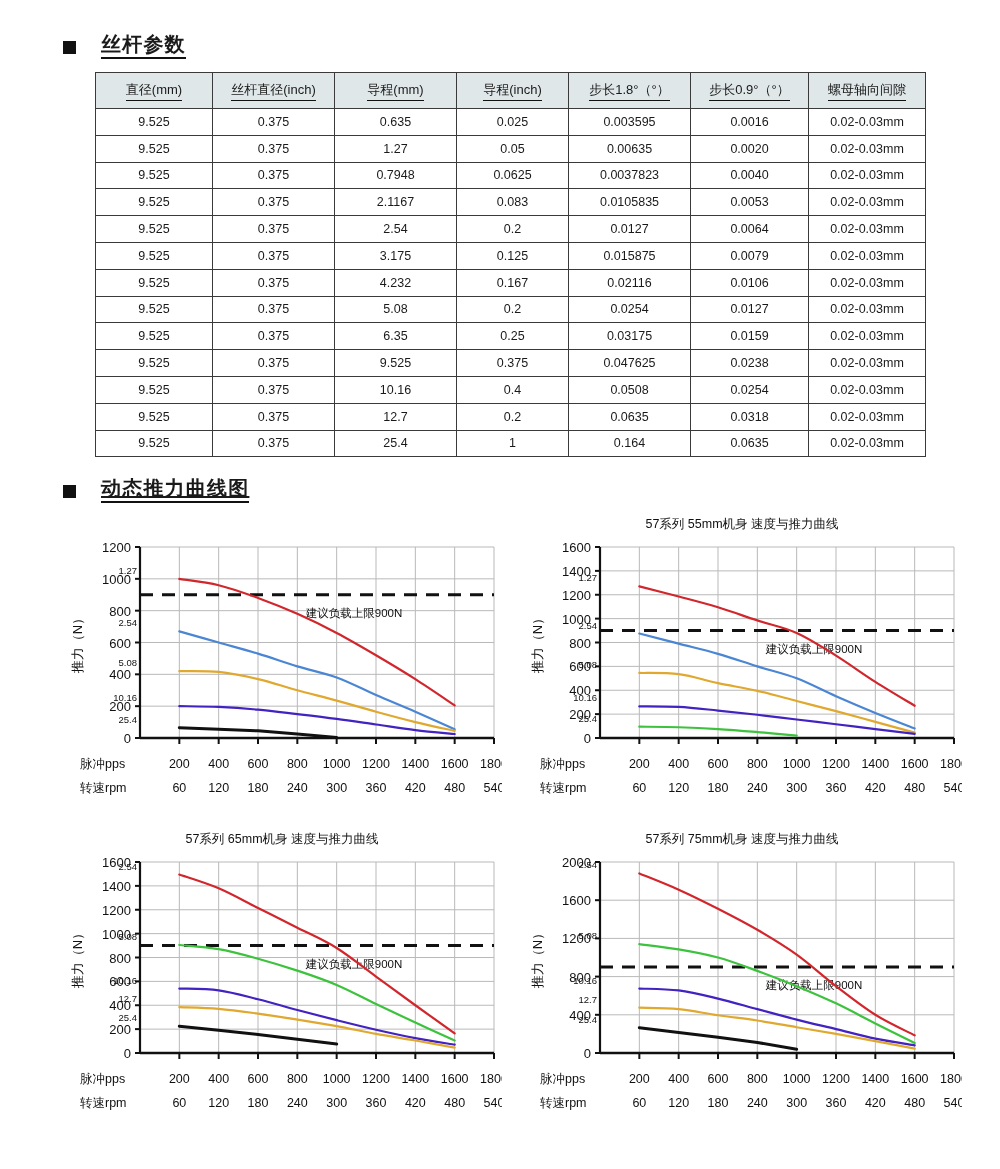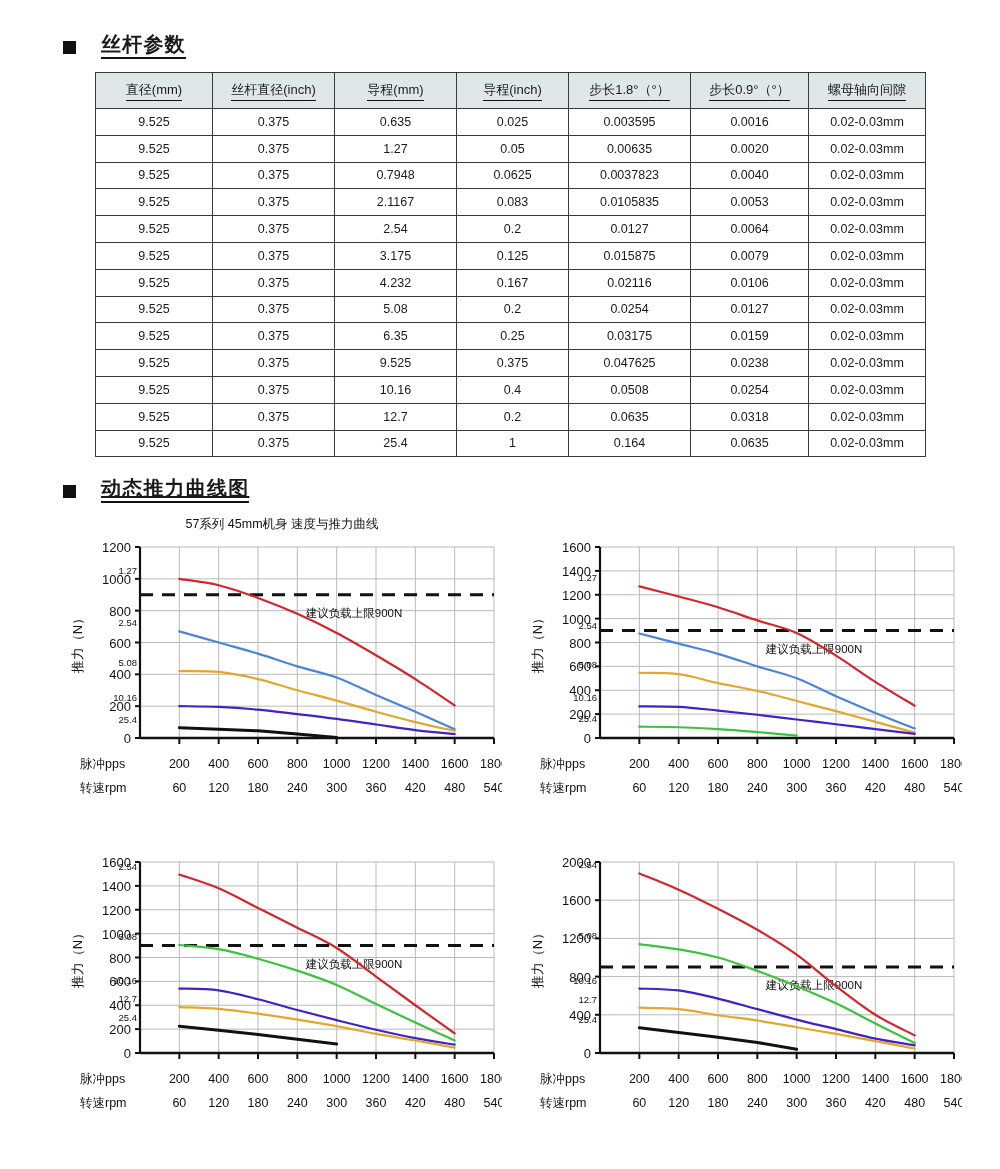--- a/index.html
+++ b/index.html
@@ -278,21 +278,20 @@
         </tbody>
     </table>
   </div>
 
   <div class="section-head" id="head-curves">
     <span class="bullet-square"></span>
     <span class="section-title">动态推力曲线图</span>
   </div>
 
   <div class="chart" id="chart-0">
-    <div class="chart-title">57系列 45mm机身 速度与推力曲线</div>
   <svg width="440" height="286" viewBox="0 0 440 286">
         <g>
           <line x1="117.33333333333333" y1="17" x2="117.33333333333333" y2="208" stroke="#b9b9b9" stroke-width="1"></line>
           <line x1="156.66666666666666" y1="17" x2="156.66666666666666" y2="208" stroke="#b9b9b9" stroke-width="1"></line>
           <line x1="196" y1="17" x2="196" y2="208" stroke="#b9b9b9" stroke-width="1"></line>
           <line x1="235.33333333333331" y1="17" x2="235.33333333333331" y2="208" stroke="#b9b9b9" stroke-width="1"></line>
           <line x1="274.6666666666667" y1="17" x2="274.6666666666667" y2="208" stroke="#b9b9b9" stroke-width="1"></line>
           <line x1="314" y1="17" x2="314" y2="208" stroke="#b9b9b9" stroke-width="1"></line>
           <line x1="353.3333333333333" y1="17" x2="353.3333333333333" y2="208" stroke="#b9b9b9" stroke-width="1"></line>
           <line x1="392.66666666666663" y1="17" x2="392.66666666666663" y2="208" stroke="#b9b9b9" stroke-width="1"></line>
@@ -360,20 +359,21 @@
         <text x="196" y="262" text-anchor="middle" class="xrow-text">180</text>
         <text x="235.33333333333331" y="262" text-anchor="middle" class="xrow-text">240</text>
         <text x="274.6666666666667" y="262" text-anchor="middle" class="xrow-text">300</text>
         <text x="314" y="262" text-anchor="middle" class="xrow-text">360</text>
         <text x="353.3333333333333" y="262" text-anchor="middle" class="xrow-text">420</text>
         <text x="392.66666666666663" y="262" text-anchor="middle" class="xrow-text">480</text>
         <text x="432" y="262" text-anchor="middle" class="xrow-text">540</text>
       </svg>
     </div>
   <div class="chart" id="chart-1">
+    <div class="chart-title">57系列 55mm机身 速度与推力曲线</div>
   <svg width="440" height="286" viewBox="0 0 440 286">
         <g>
           <line x1="117.33333333333333" y1="17" x2="117.33333333333333" y2="208" stroke="#b9b9b9" stroke-width="1"></line>
           <line x1="156.66666666666666" y1="17" x2="156.66666666666666" y2="208" stroke="#b9b9b9" stroke-width="1"></line>
           <line x1="196" y1="17" x2="196" y2="208" stroke="#b9b9b9" stroke-width="1"></line>
           <line x1="235.33333333333331" y1="17" x2="235.33333333333331" y2="208" stroke="#b9b9b9" stroke-width="1"></line>
           <line x1="274.6666666666667" y1="17" x2="274.6666666666667" y2="208" stroke="#b9b9b9" stroke-width="1"></line>
           <line x1="314" y1="17" x2="314" y2="208" stroke="#b9b9b9" stroke-width="1"></line>
           <line x1="353.3333333333333" y1="17" x2="353.3333333333333" y2="208" stroke="#b9b9b9" stroke-width="1"></line>
           <line x1="392.66666666666663" y1="17" x2="392.66666666666663" y2="208" stroke="#b9b9b9" stroke-width="1"></line>
@@ -447,20 +447,21 @@
         <text x="196" y="262" text-anchor="middle" class="xrow-text">180</text>
         <text x="235.33333333333331" y="262" text-anchor="middle" class="xrow-text">240</text>
         <text x="274.6666666666667" y="262" text-anchor="middle" class="xrow-text">300</text>
         <text x="314" y="262" text-anchor="middle" class="xrow-text">360</text>
         <text x="353.3333333333333" y="262" text-anchor="middle" class="xrow-text">420</text>
         <text x="392.66666666666663" y="262" text-anchor="middle" class="xrow-text">480</text>
         <text x="432" y="262" text-anchor="middle" class="xrow-text">540</text>
       </svg>
     </div>
   <div class="chart" id="chart-2">
+    <div class="chart-title">57系列 65mm机身 速度与推力曲线</div>
   <svg width="440" height="286" viewBox="0 0 440 286">
         <g>
           <line x1="117.33333333333333" y1="17" x2="117.33333333333333" y2="208" stroke="#b9b9b9" stroke-width="1"></line>
           <line x1="156.66666666666666" y1="17" x2="156.66666666666666" y2="208" stroke="#b9b9b9" stroke-width="1"></line>
           <line x1="196" y1="17" x2="196" y2="208" stroke="#b9b9b9" stroke-width="1"></line>
           <line x1="235.33333333333331" y1="17" x2="235.33333333333331" y2="208" stroke="#b9b9b9" stroke-width="1"></line>
           <line x1="274.6666666666667" y1="17" x2="274.6666666666667" y2="208" stroke="#b9b9b9" stroke-width="1"></line>
           <line x1="314" y1="17" x2="314" y2="208" stroke="#b9b9b9" stroke-width="1"></line>
           <line x1="353.3333333333333" y1="17" x2="353.3333333333333" y2="208" stroke="#b9b9b9" stroke-width="1"></line>
           <line x1="392.66666666666663" y1="17" x2="392.66666666666663" y2="208" stroke="#b9b9b9" stroke-width="1"></line>
@@ -534,20 +535,21 @@
         <text x="196" y="262" text-anchor="middle" class="xrow-text">180</text>
         <text x="235.33333333333331" y="262" text-anchor="middle" class="xrow-text">240</text>
         <text x="274.6666666666667" y="262" text-anchor="middle" class="xrow-text">300</text>
         <text x="314" y="262" text-anchor="middle" class="xrow-text">360</text>
         <text x="353.3333333333333" y="262" text-anchor="middle" class="xrow-text">420</text>
         <text x="392.66666666666663" y="262" text-anchor="middle" class="xrow-text">480</text>
         <text x="432" y="262" text-anchor="middle" class="xrow-text">540</text>
       </svg>
     </div>
   <div class="chart" id="chart-3">
+    <div class="chart-title">57系列 75mm机身 速度与推力曲线</div>
   <svg width="440" height="286" viewBox="0 0 440 286">
         <g>
           <line x1="117.33333333333333" y1="17" x2="117.33333333333333" y2="208" stroke="#b9b9b9" stroke-width="1"></line>
           <line x1="156.66666666666666" y1="17" x2="156.66666666666666" y2="208" stroke="#b9b9b9" stroke-width="1"></line>
           <line x1="196" y1="17" x2="196" y2="208" stroke="#b9b9b9" stroke-width="1"></line>
           <line x1="235.33333333333331" y1="17" x2="235.33333333333331" y2="208" stroke="#b9b9b9" stroke-width="1"></line>
           <line x1="274.6666666666667" y1="17" x2="274.6666666666667" y2="208" stroke="#b9b9b9" stroke-width="1"></line>
           <line x1="314" y1="17" x2="314" y2="208" stroke="#b9b9b9" stroke-width="1"></line>
           <line x1="353.3333333333333" y1="17" x2="353.3333333333333" y2="208" stroke="#b9b9b9" stroke-width="1"></line>
           <line x1="392.66666666666663" y1="17" x2="392.66666666666663" y2="208" stroke="#b9b9b9" stroke-width="1"></line>

